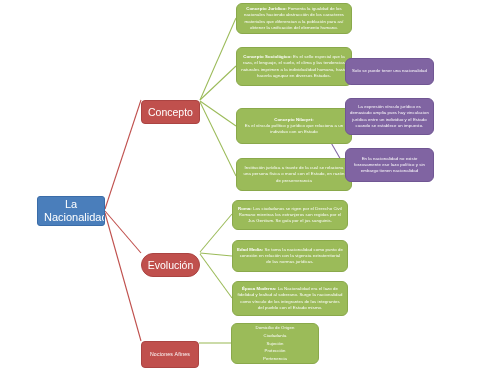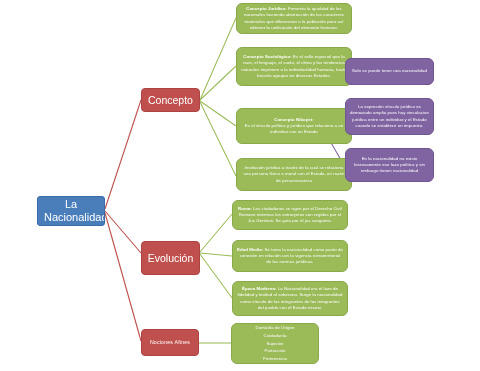--- a/index.html
+++ b/index.html
@@ -48,20 +48,21 @@
     padding: 4px 6px;
     box-shadow: 0 0 0 0 rgba(0,0,0,0);
   }
   
   .node.l1 {
     background: #c0504d;
     border: 1px solid #ab4442;
     border-radius: 4px;
     font-size: 10.5px;
     padding: 3px 5px;
+    margin-top: 12px;
   }
   .node.l1.small {
     font-size: 5.2px;
     letter-spacing: .2px;
   }
   
   .node.l2 {
     background: #9bbb59;
     border: 1px solid #8aa94b;
     border-radius: 6px;
@@ -120,21 +121,21 @@
   </svg>
 
   <div class="node root" style="left:37px; top:196px; width:68px; height:30px;">
     <span class="inner">La Nacionalidad</span>
   </div>
 
   <div class="node l1" style="left:141px; top:88px; width:59px; height:24px;">
     <span class="inner">Concepto</span>
   </div>
 
-  <div class="node l1" style="left:141px; top:241px; width:59px; height:34px;">
+  <div class="node l1" style="left:141px; top:241px; width:59px; height:24px;border-radius:12px;">
     <span class="inner">Evolución</span>
   </div>
 
   <div class="node l1 small" style="left:141px; top:329px; width:58px; height:27px;">
     <span class="inner">Nociones Afines</span>
   </div>
 
   <div class="node l2" style="left:236px; top:3px; width:116px; height:31px;">
     <span class="inner">
       <span class="lead">Concepto Jurídico:</span><span> Fomenta la igualdad de los nacionales haciendo abstracción de los caracteres materiales que diferencian a la población para así obtener la unificación del elemento humano.</span>

